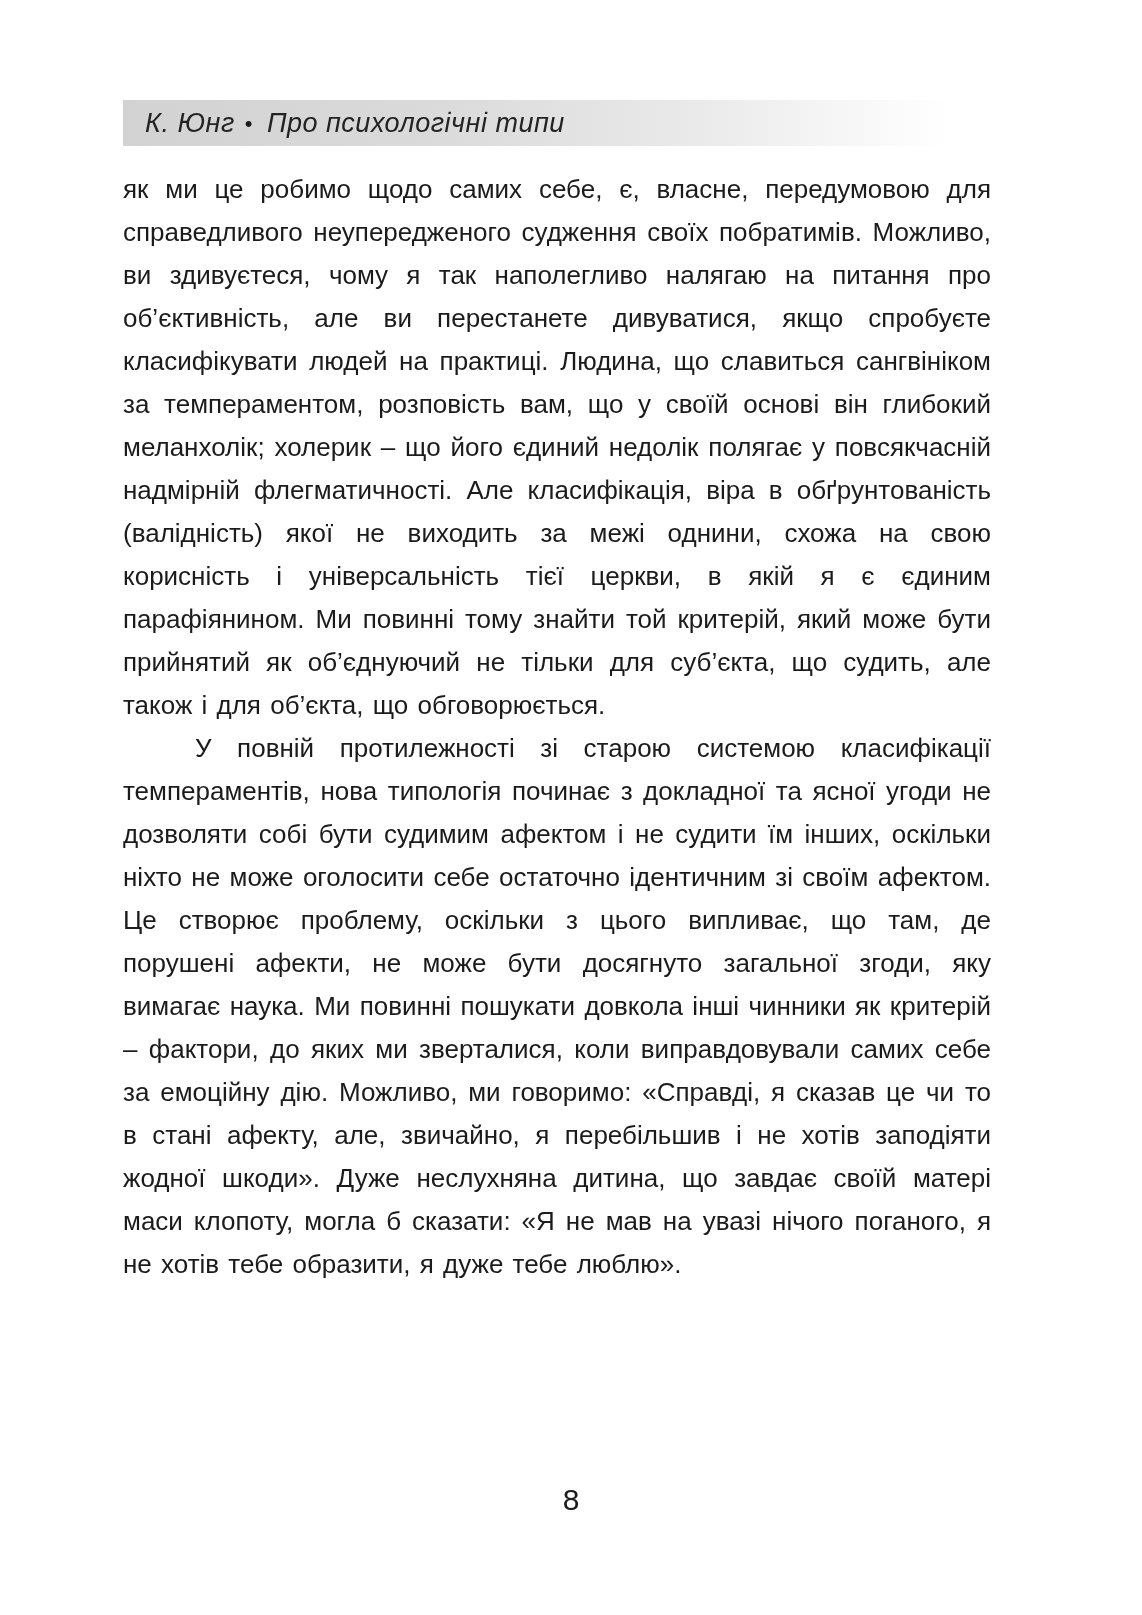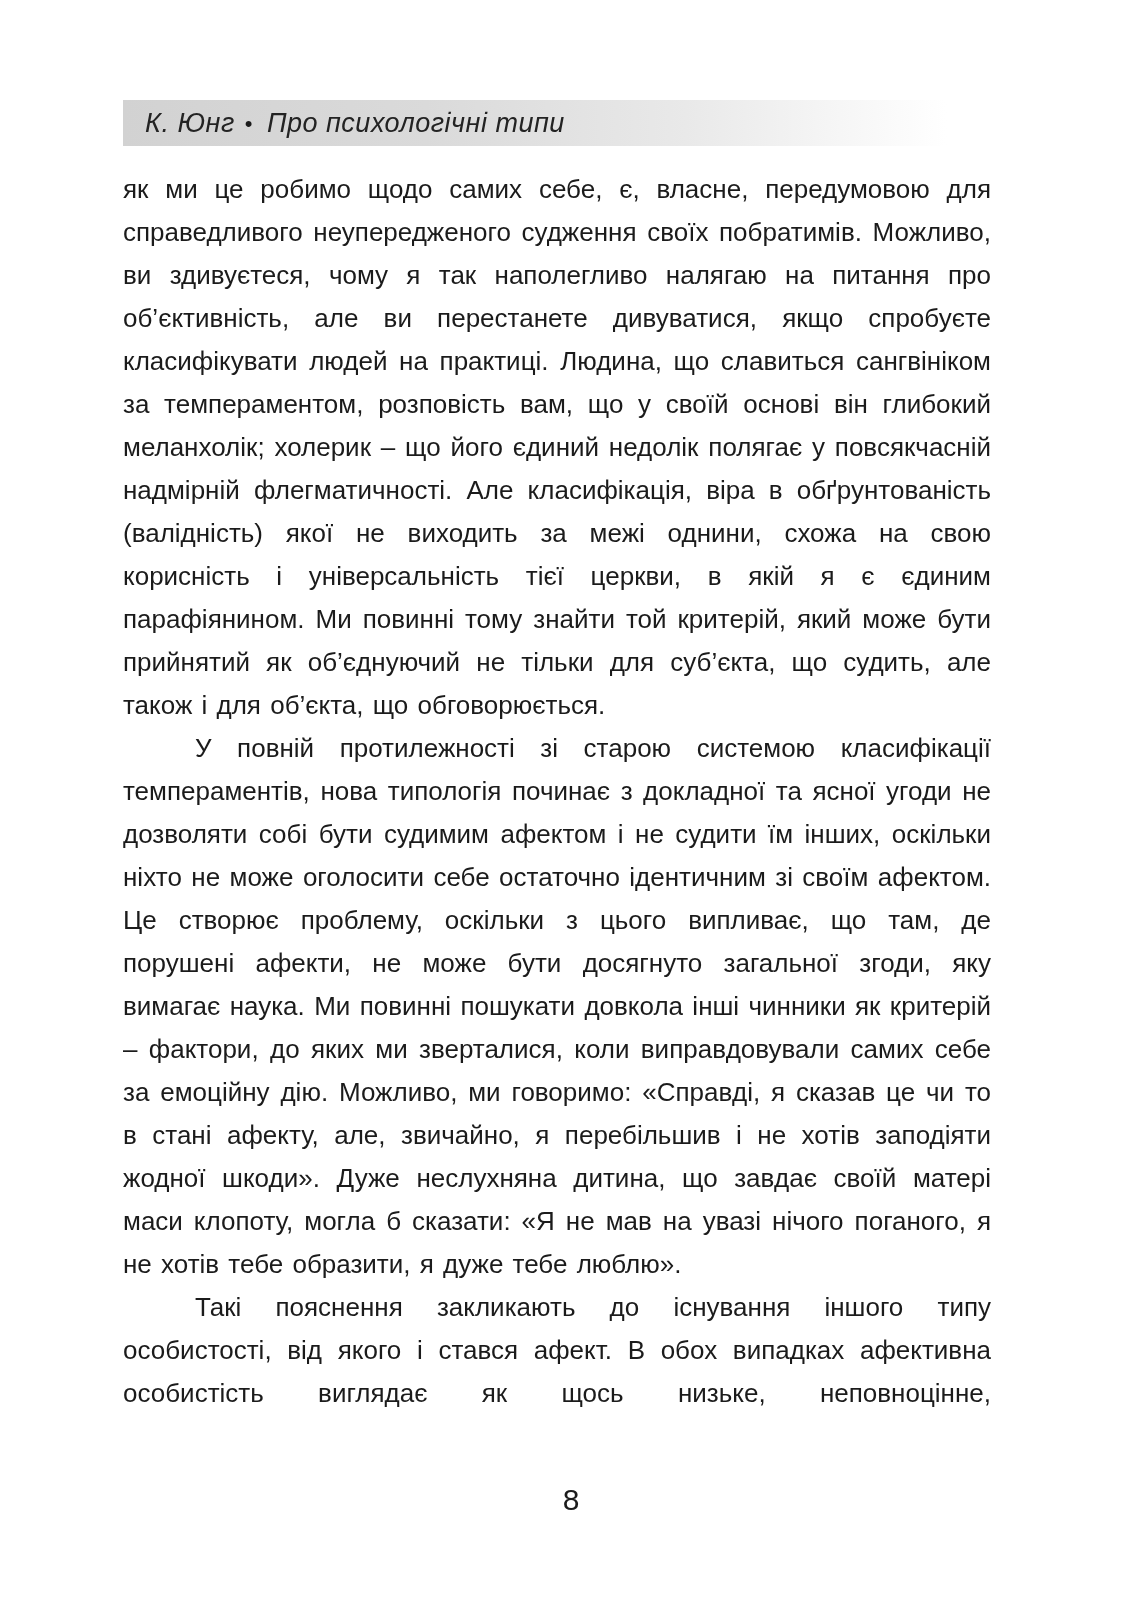--- a/index.html
+++ b/index.html
@@ -77,18 +77,17 @@
 
 <div class="page">
 
   <div class="running-header">
     <span class="hdr-text"><span>К. Юнг</span><span class="bullet">•</span><span>Про психологічні типи</span></span>
   </div>
 
   <div class="page-body">
     <p>як ми це робимо щодо самих себе, є, власне, передумовою для справедливого неупередженого судження своїх побратимів. Можливо, ви здивуєтеся, чому я так наполегливо налягаю на питання про об’єктивність, але ви перестанете дивуватися, якщо спробуєте класифікувати людей на практиці. Людина, що славиться сангвініком за темпераментом, розповість вам, що у своїй основі він глибокий меланхолік; холерик – що його єдиний недолік полягає у повсякчасній надмірній флегматичності. Але класифікація, віра в обґрунтованість (валідність) якої не виходить за межі однини, схожа на свою корисність і універсальність тієї церкви, в якій я є єдиним парафіянином. Ми повинні тому знайти той критерій, який може бути прийнятий як об’єднуючий не тільки для суб’єкта, що судить, але також і для об’єкта, що обговорюється.</p>
     <p class="indent">У повній протилежності зі старою системою класифікації темпераментів, нова типологія починає з докладної та ясної угоди не дозволяти собі бути судимим афектом і не судити їм інших, оскільки ніхто не може оголосити себе остаточно ідентичним зі своїм афектом. Це створює проблему, оскільки з цього випливає, що там, де порушені афекти, не може бути досягнуто загальної згоди, яку вимагає наука. Ми повинні пошукати довкола інші чинники як критерій – фактори, до яких ми зверталися, коли виправдовували самих себе за емоційну дію. Можливо, ми говоримо: «Справді, я сказав це чи то в стані афекту, але, звичайно, я перебільшив і не хотів заподіяти жодної шкоди». Дуже неслухняна дитина, що завдає своїй матері маси клопоту, могла б сказати: «Я не мав на увазі нічого поганого, я не хотів тебе образити, я дуже тебе люблю».</p>
-    <p class="indent runs-on">Такі пояснення закликають до існування іншого типу особистості, від якого і стався афект. В обох випадках афективна особистість виглядає як щось низьке, неповноцінне,</p>
   </div>
 
   <div class="page-number">8</div>
 
 </div>
 
 </body></html>

